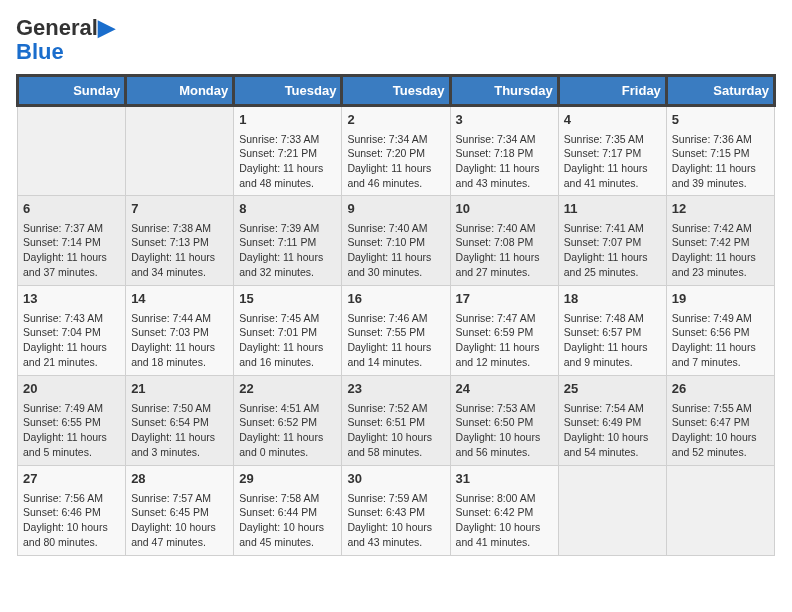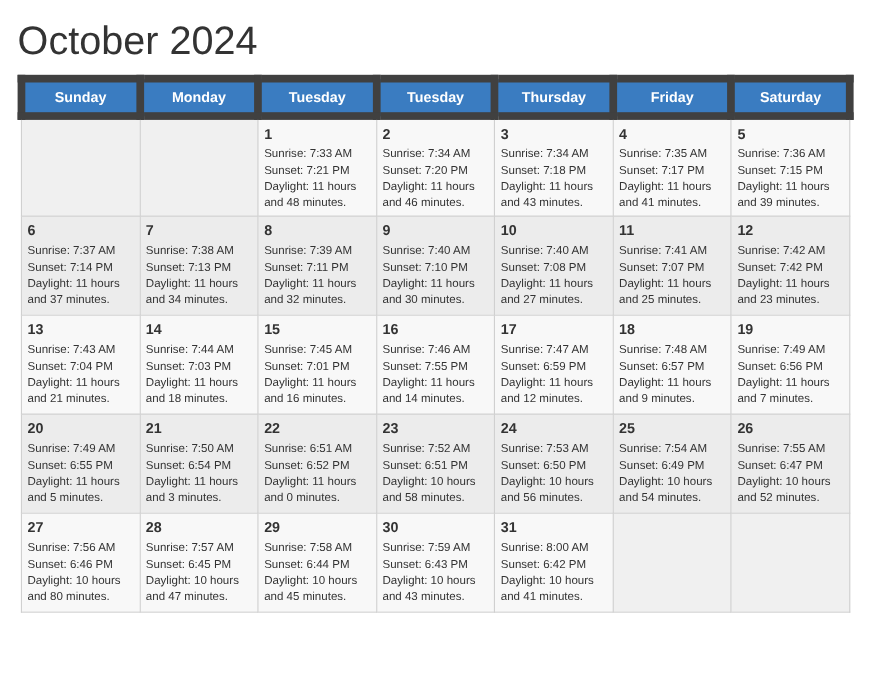--- a/index.html
+++ b/index.html
@@ -35,24 +35,24 @@
     }
     .calendar {
       width: 100%;
       border-collapse: collapse;
       font-size: 11px;
     }
     .calendar thead th {
       background-color: #3a7cc1;
       color: #fff;
       padding: 6px 4px;
-      text-align: center;
+      text-align: right;
       font-size: 13px;
       font-weight: bold;
-      border: 7px solid #404040;
+      border: 3px solid #404040;
     }
     .calendar tbody td {
       border: 1px solid #d0d0d0;
       vertical-align: top;
       padding: 4px 5px;
       width: 14.28%;
       min-height: 80px;
       height: 90px;
       background: #fff;
       color: #333;
@@ -72,22 +72,27 @@
       margin-bottom: 2px;
     }
     .empty-cell {
       background: #f0f0f0 !important;
     }
   </style>
 </head>
 <body>
 
 <div class="header">
+  <div class="logo-container">
+    <div style="font-size:22px;font-weight:bold;color:#333;line-height:1.1;">
+      <span style="color:#333;">General</span><span style="color:#1a6dcc;font-size:22px;">▶</span><br>
+      <span style="color:#1a6dcc;font-size:22px;font-weight:bold;">Blue</span>
+    </div>
+  </div>
   <div class="title-block">
-    <div class="month-title">October 2024</div>
   </div>
 </div>
 
 <table class="calendar">
   <thead>
     <tr id="header-row">
         <th>Sunday</th>
         <th>Monday</th>
         <th>Tuesday</th>
         <th>Tuesday</th>
@@ -248,21 +253,21 @@
         </td>
         <td>
           <span class="day-number">21</span>
           <div>Sunrise: 7:50 AM</div>
           <div>Sunset: 6:54 PM</div>
           <div>Daylight: 11 hours</div>
           <div>and 3 minutes.</div>
         </td>
         <td>
           <span class="day-number">22</span>
-          <div>Sunrise: 6:51 AM</div>
+          <div>Sunrise: 4:51 AM</div>
           <div>Sunset: 6:52 PM</div>
           <div>Daylight: 11 hours</div>
           <div>and 0 minutes.</div>
         </td>
         <td>
           <span class="day-number">23</span>
           <div>Sunrise: 7:52 AM</div>
           <div>Sunset: 6:51 PM</div>
           <div>Daylight: 10 hours</div>
           <div>and 58 minutes.</div>

